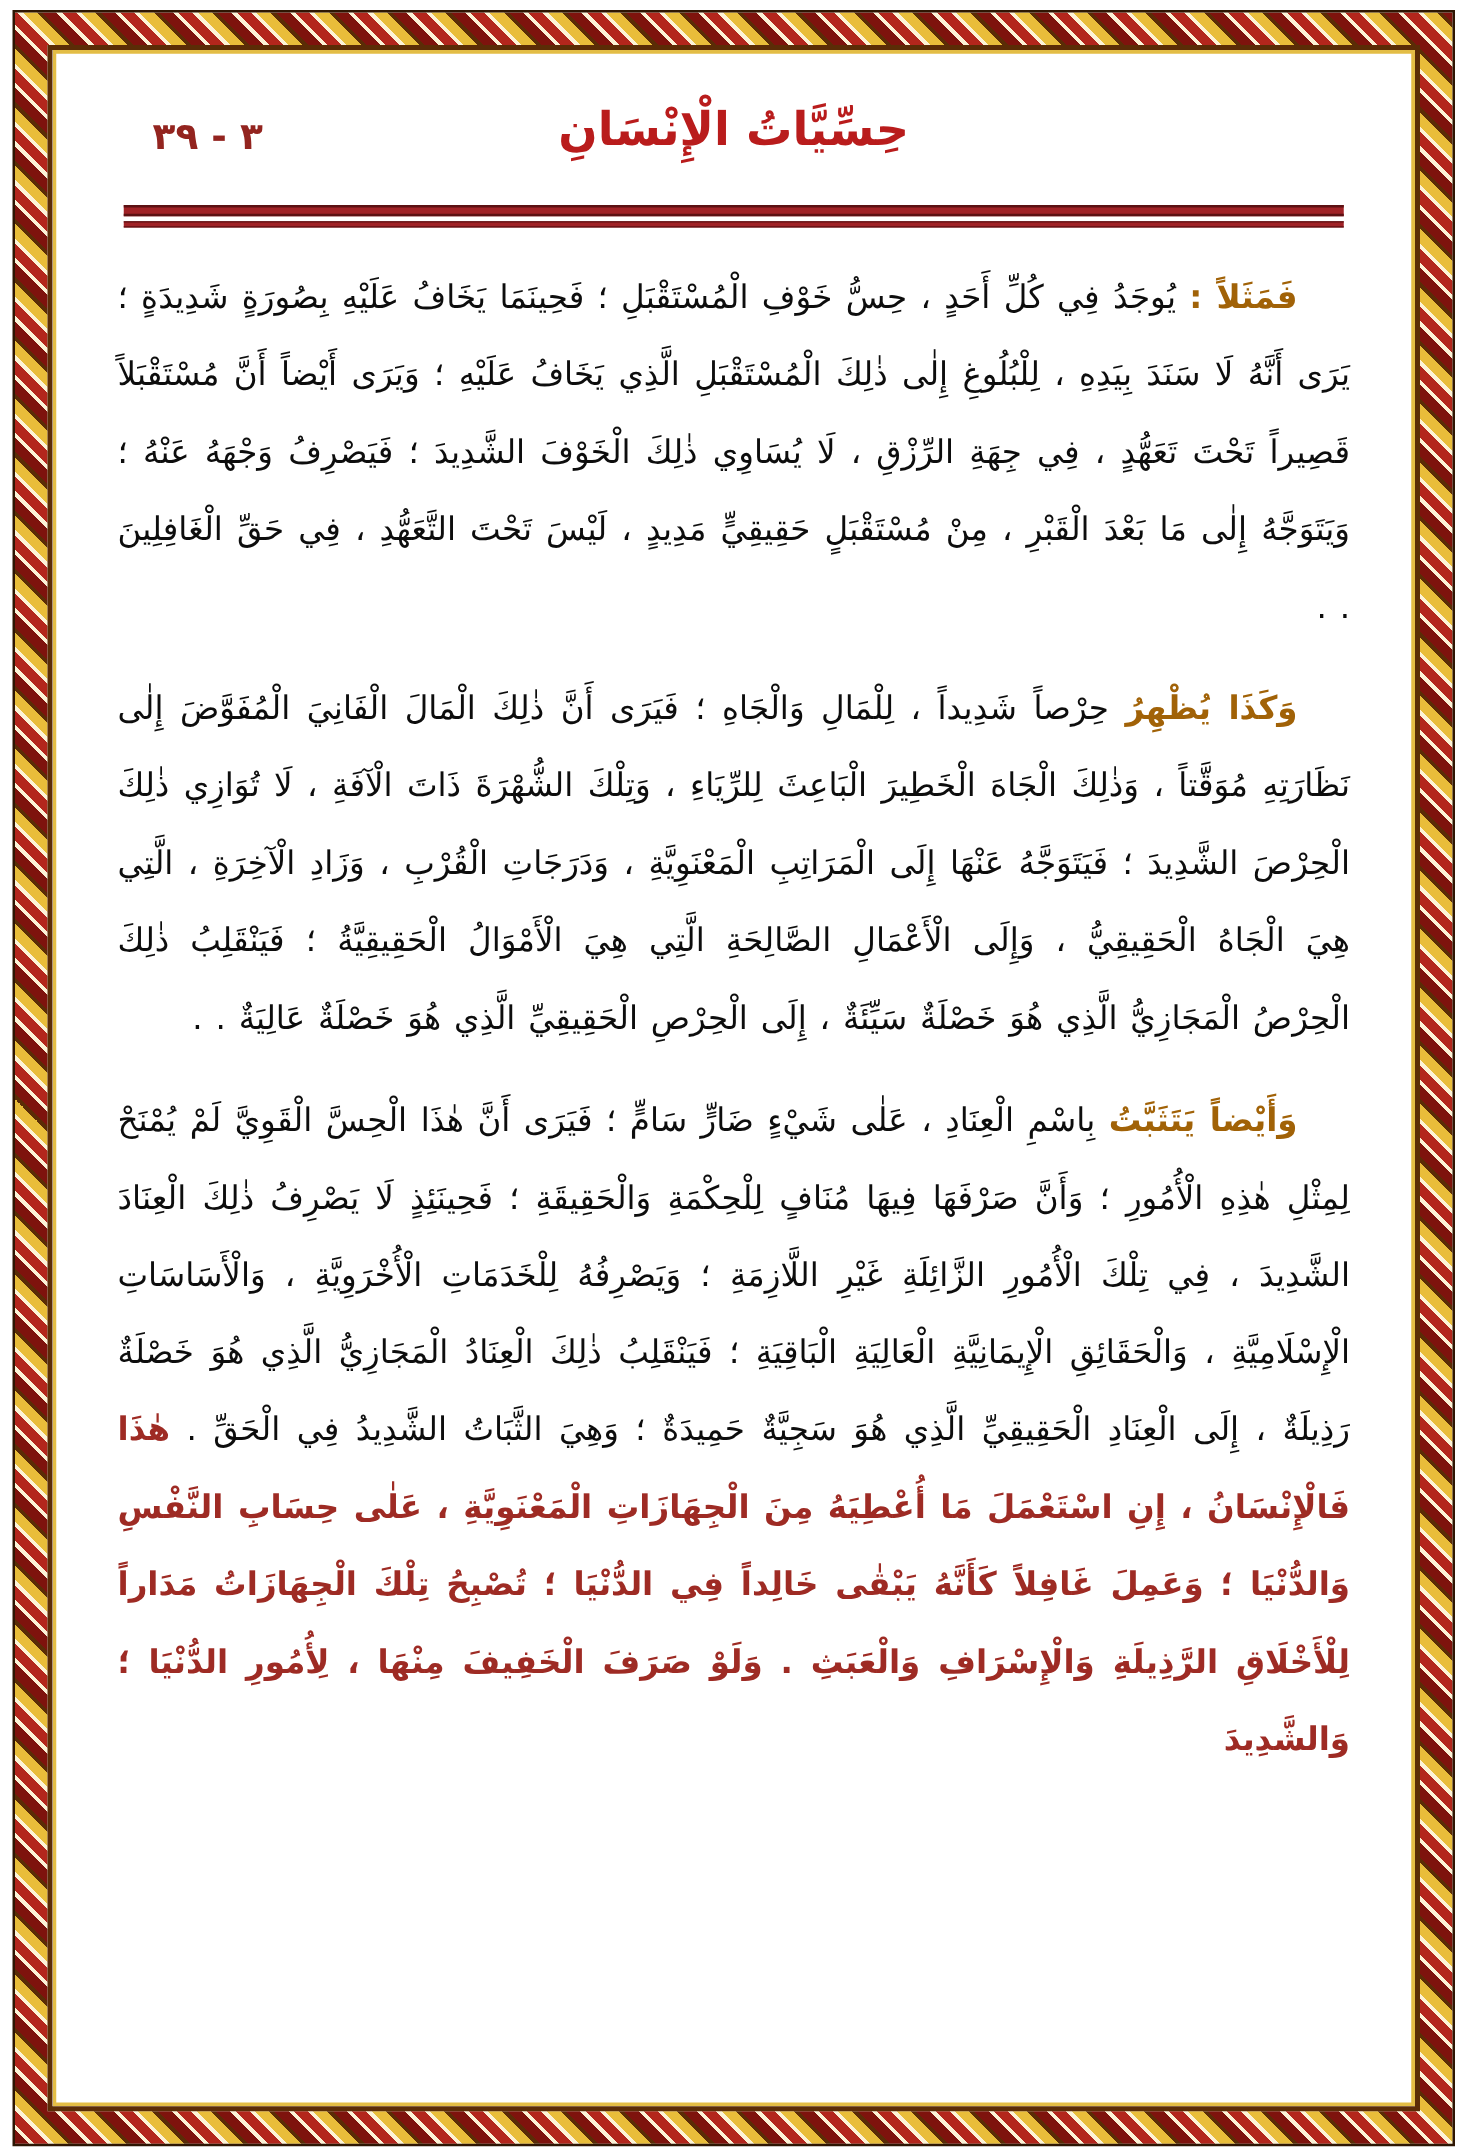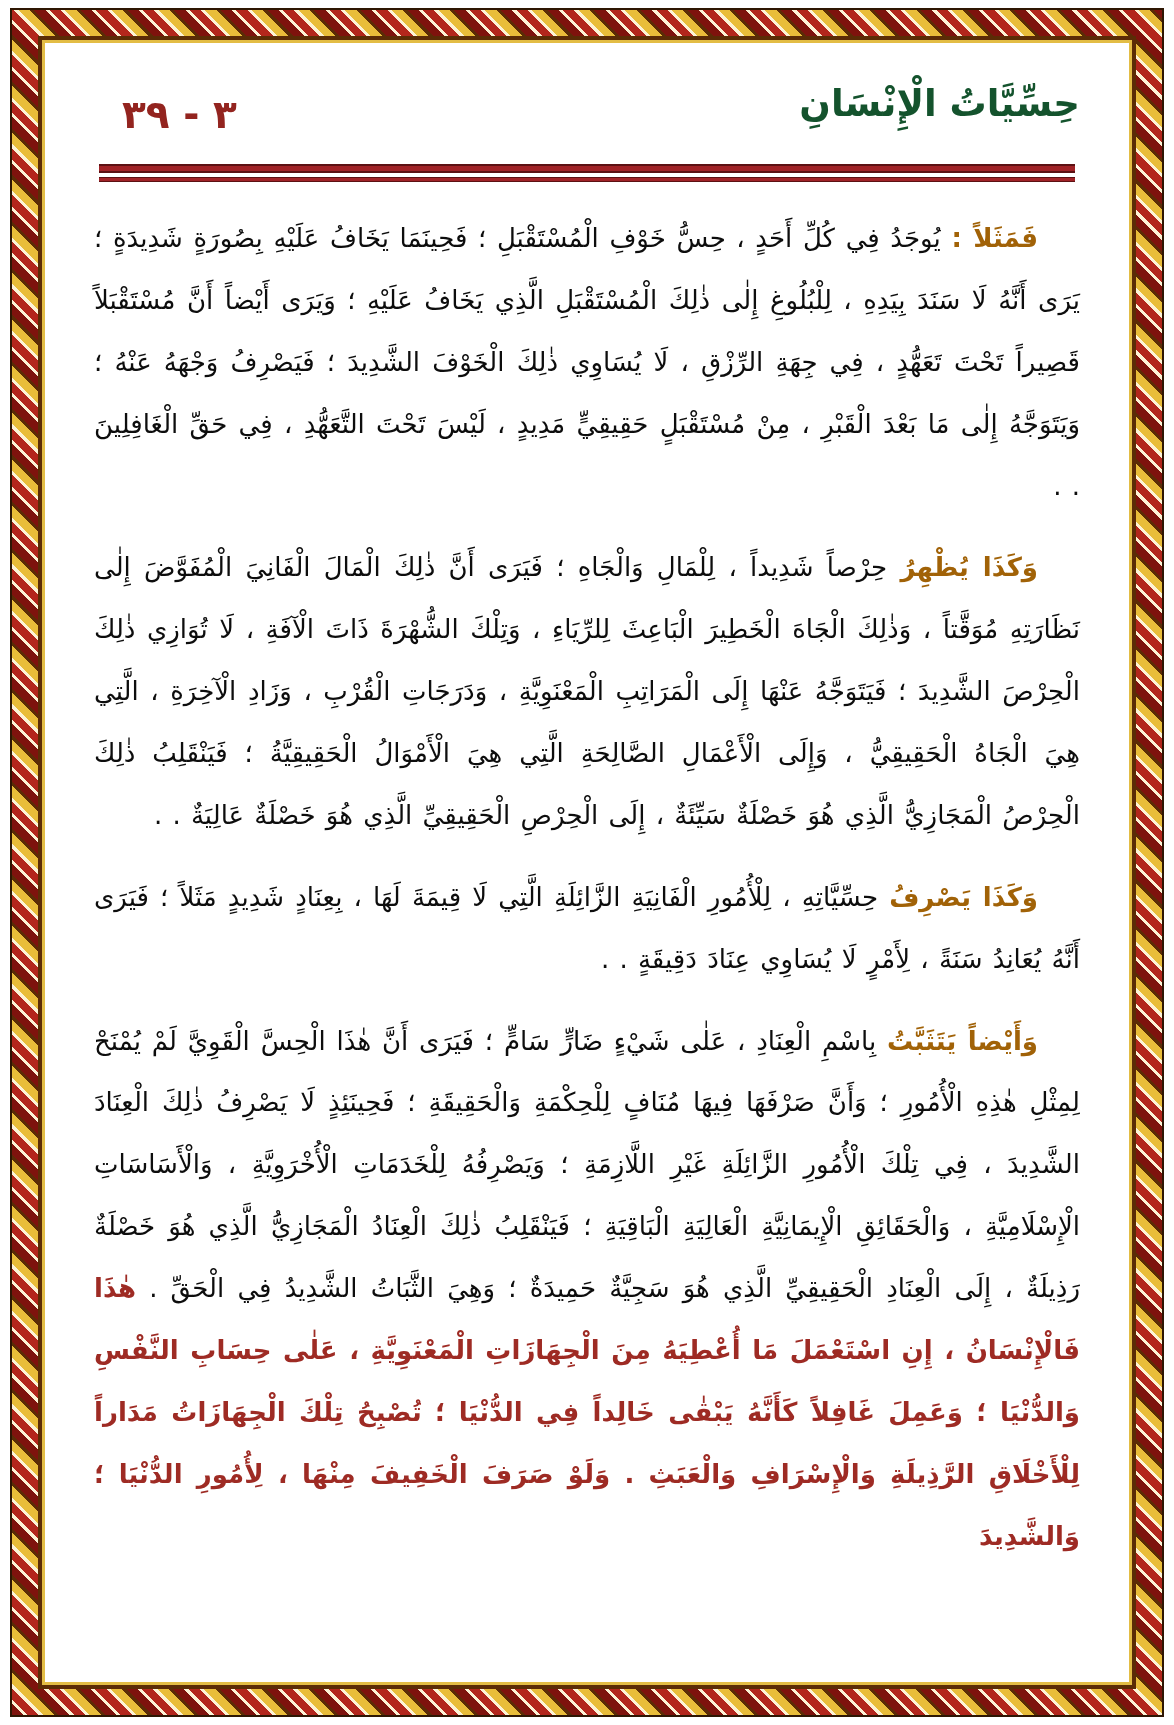--- a/index.html
+++ b/index.html
@@ -40,31 +40,32 @@
     position: relative;
   }
 
   .header { position: relative; height: 72px; }
 
   .page-number {
     position: absolute;
     right: auto;
     left: 28px;
     top: 18px;
-    font-size: 39px;
+    font-size: 30px;
     font-weight: bold;
     color: #93241f;
     direction: rtl;
   }
 
   .page-title {
     margin: 0;
+    text-align: center;
     font-size: 37px;
     font-weight: bold;
-    color: #14532d;
+    color: #b91c1c;
     padding-top: 8px;
   }
 
   .divider { margin: 18px auto 26px auto; width: 99%; }
   .rule-thick {
     height: 9px; background: #a02226;
     border-top: 2px solid #5c1113; border-bottom: 2px solid #5c1113;
   }
   .rule-thin {
     height: 5px; background: #a02226; margin-top: 4px;
@@ -105,24 +106,20 @@
       <p class="para">
         <span class="lead">فَمَثَلاً :</span>
         <span>يُوجَدُ فِي كُلِّ أَحَدٍ ، حِسُّ خَوْفِ الْمُسْتَقْبَلِ ؛ فَحِينَمَا يَخَافُ عَلَيْهِ بِصُورَةٍ شَدِيدَةٍ ؛ يَرَى أَنَّهُ لَا سَنَدَ بِيَدِهِ ، لِلْبُلُوغِ إِلٰى ذٰلِكَ الْمُسْتَقْبَلِ الَّذِي يَخَافُ عَلَيْهِ ؛ وَيَرَى أَيْضاً أَنَّ مُسْتَقْبَلاً قَصِيراً تَحْتَ تَعَهُّدٍ ، فِي جِهَةِ الرِّزْقِ ، لَا يُسَاوِي ذٰلِكَ الْخَوْفَ الشَّدِيدَ ؛ فَيَصْرِفُ وَجْهَهُ عَنْهُ ؛ وَيَتَوَجَّهُ إِلٰى مَا بَعْدَ الْقَبْرِ ، مِنْ مُسْتَقْبَلٍ حَقِيقِيٍّ مَدِيدٍ ، لَيْسَ تَحْتَ التَّعَهُّدِ ، فِي حَقِّ الْغَافِلِينَ . .</span>
       </p>
 
       <p class="para">
         <span class="lead">وَكَذَا يُظْهِرُ</span>
         <span>حِرْصاً شَدِيداً ، لِلْمَالِ وَالْجَاهِ ؛ فَيَرَى أَنَّ ذٰلِكَ الْمَالَ الْفَانِيَ الْمُفَوَّضَ إِلٰى نَظَارَتِهِ مُوَقَّتاً ، وَذٰلِكَ الْجَاهَ الْخَطِيرَ الْبَاعِثَ لِلرِّيَاءِ ، وَتِلْكَ الشُّهْرَةَ ذَاتَ الْآفَةِ ، لَا تُوَازِي ذٰلِكَ الْحِرْصَ الشَّدِيدَ ؛ فَيَتَوَجَّهُ عَنْهَا إِلَى الْمَرَاتِبِ الْمَعْنَوِيَّةِ ، وَدَرَجَاتِ الْقُرْبِ ، وَزَادِ الْآخِرَةِ ، الَّتِي هِيَ الْجَاهُ الْحَقِيقِيُّ ، وَإِلَى الْأَعْمَالِ الصَّالِحَةِ الَّتِي هِيَ الْأَمْوَالُ الْحَقِيقِيَّةُ ؛ فَيَنْقَلِبُ ذٰلِكَ الْحِرْصُ الْمَجَازِيُّ الَّذِي هُوَ خَصْلَةٌ سَيِّئَةٌ ، إِلَى الْحِرْصِ الْحَقِيقِيِّ الَّذِي هُوَ خَصْلَةٌ عَالِيَةٌ . .</span>
       </p>
 
-      <p class="para">
-        <span class="lead">وَكَذَا يَصْرِفُ</span>
-        <span>حِسِّيَّاتِهِ ، لِلْأُمُورِ الْفَانِيَةِ الزَّائِلَةِ الَّتِي لَا قِيمَةَ لَهَا ، بِعِنَادٍ شَدِيدٍ مَثَلاً ؛ فَيَرَى أَنَّهُ يُعَانِدُ سَنَةً ، لِأَمْرٍ لَا يُسَاوِي عِنَادَ دَقِيقَةٍ . .</span>
-      </p>
 
       <p class="para">
         <span class="lead">وَأَيْضاً يَتَثَبَّتُ</span>
         <span>بِاسْمِ الْعِنَادِ ، عَلٰى شَيْءٍ ضَارٍّ سَامٍّ ؛ فَيَرَى أَنَّ هٰذَا الْحِسَّ الْقَوِيَّ لَمْ يُمْنَحْ لِمِثْلِ هٰذِهِ الْأُمُورِ ؛ وَأَنَّ صَرْفَهَا فِيهَا مُنَافٍ لِلْحِكْمَةِ وَالْحَقِيقَةِ ؛ فَحِينَئِذٍ لَا يَصْرِفُ ذٰلِكَ الْعِنَادَ الشَّدِيدَ ، فِي تِلْكَ الْأُمُورِ الزَّائِلَةِ غَيْرِ اللَّازِمَةِ ؛ وَيَصْرِفُهُ لِلْخَدَمَاتِ الْأُخْرَوِيَّةِ ، وَالْأَسَاسَاتِ الْإِسْلَامِيَّةِ ، وَالْحَقَائِقِ الْإِيمَانِيَّةِ الْعَالِيَةِ الْبَاقِيَةِ ؛ فَيَنْقَلِبُ ذٰلِكَ الْعِنَادُ الْمَجَازِيُّ الَّذِي هُوَ خَصْلَةٌ رَذِيلَةٌ ، إِلَى الْعِنَادِ الْحَقِيقِيِّ الَّذِي هُوَ سَجِيَّةٌ حَمِيدَةٌ ؛ وَهِيَ الثَّبَاتُ الشَّدِيدُ فِي الْحَقِّ .</span>
         <span class="red-tail">هٰذَا فَالْإِنْسَانُ ، إِنِ اسْتَعْمَلَ مَا أُعْطِيَهُ مِنَ الْجِهَازَاتِ الْمَعْنَوِيَّةِ ، عَلٰى حِسَابِ النَّفْسِ وَالدُّنْيَا ؛ وَعَمِلَ غَافِلاً كَأَنَّهُ يَبْقٰى خَالِداً فِي الدُّنْيَا ؛ تُصْبِحُ تِلْكَ الْجِهَازَاتُ مَدَاراً لِلْأَخْلَاقِ الرَّذِيلَةِ وَالْإِسْرَافِ وَالْعَبَثِ . وَلَوْ صَرَفَ الْخَفِيفَ مِنْهَا ، لِأُمُورِ الدُّنْيَا ؛ وَالشَّدِيدَ</span>
       </p>
 
     </div>
   </div>
 </div>

